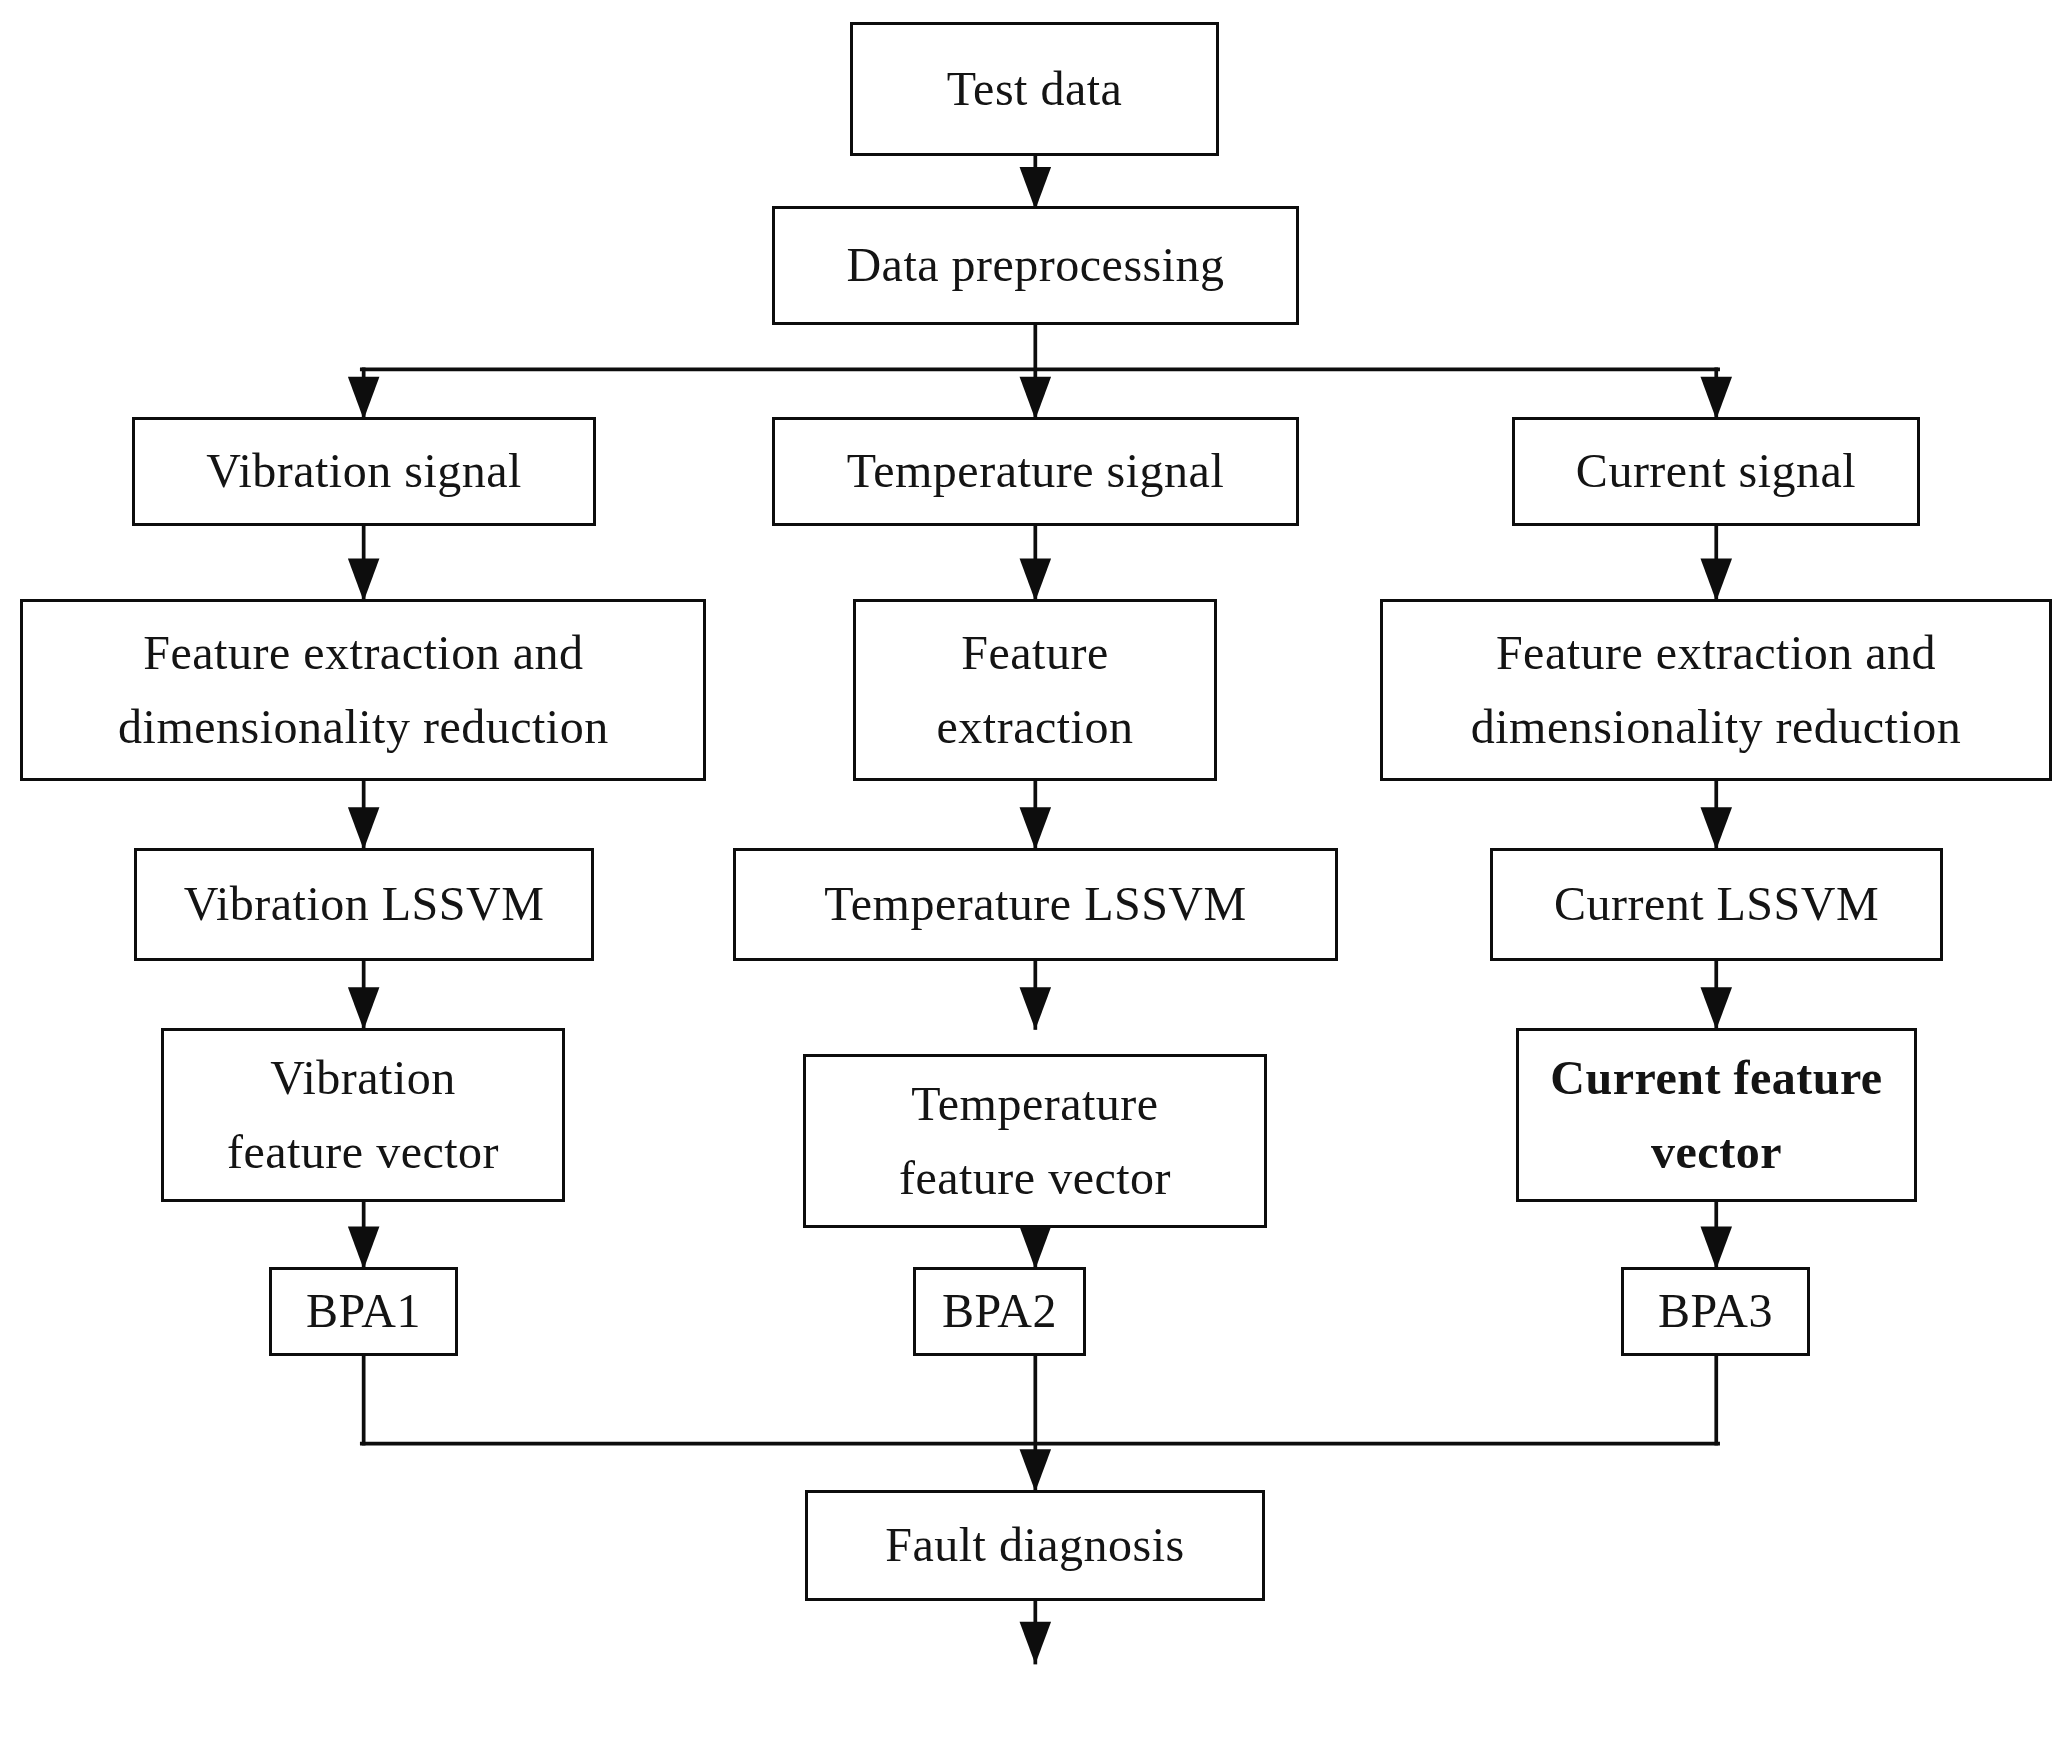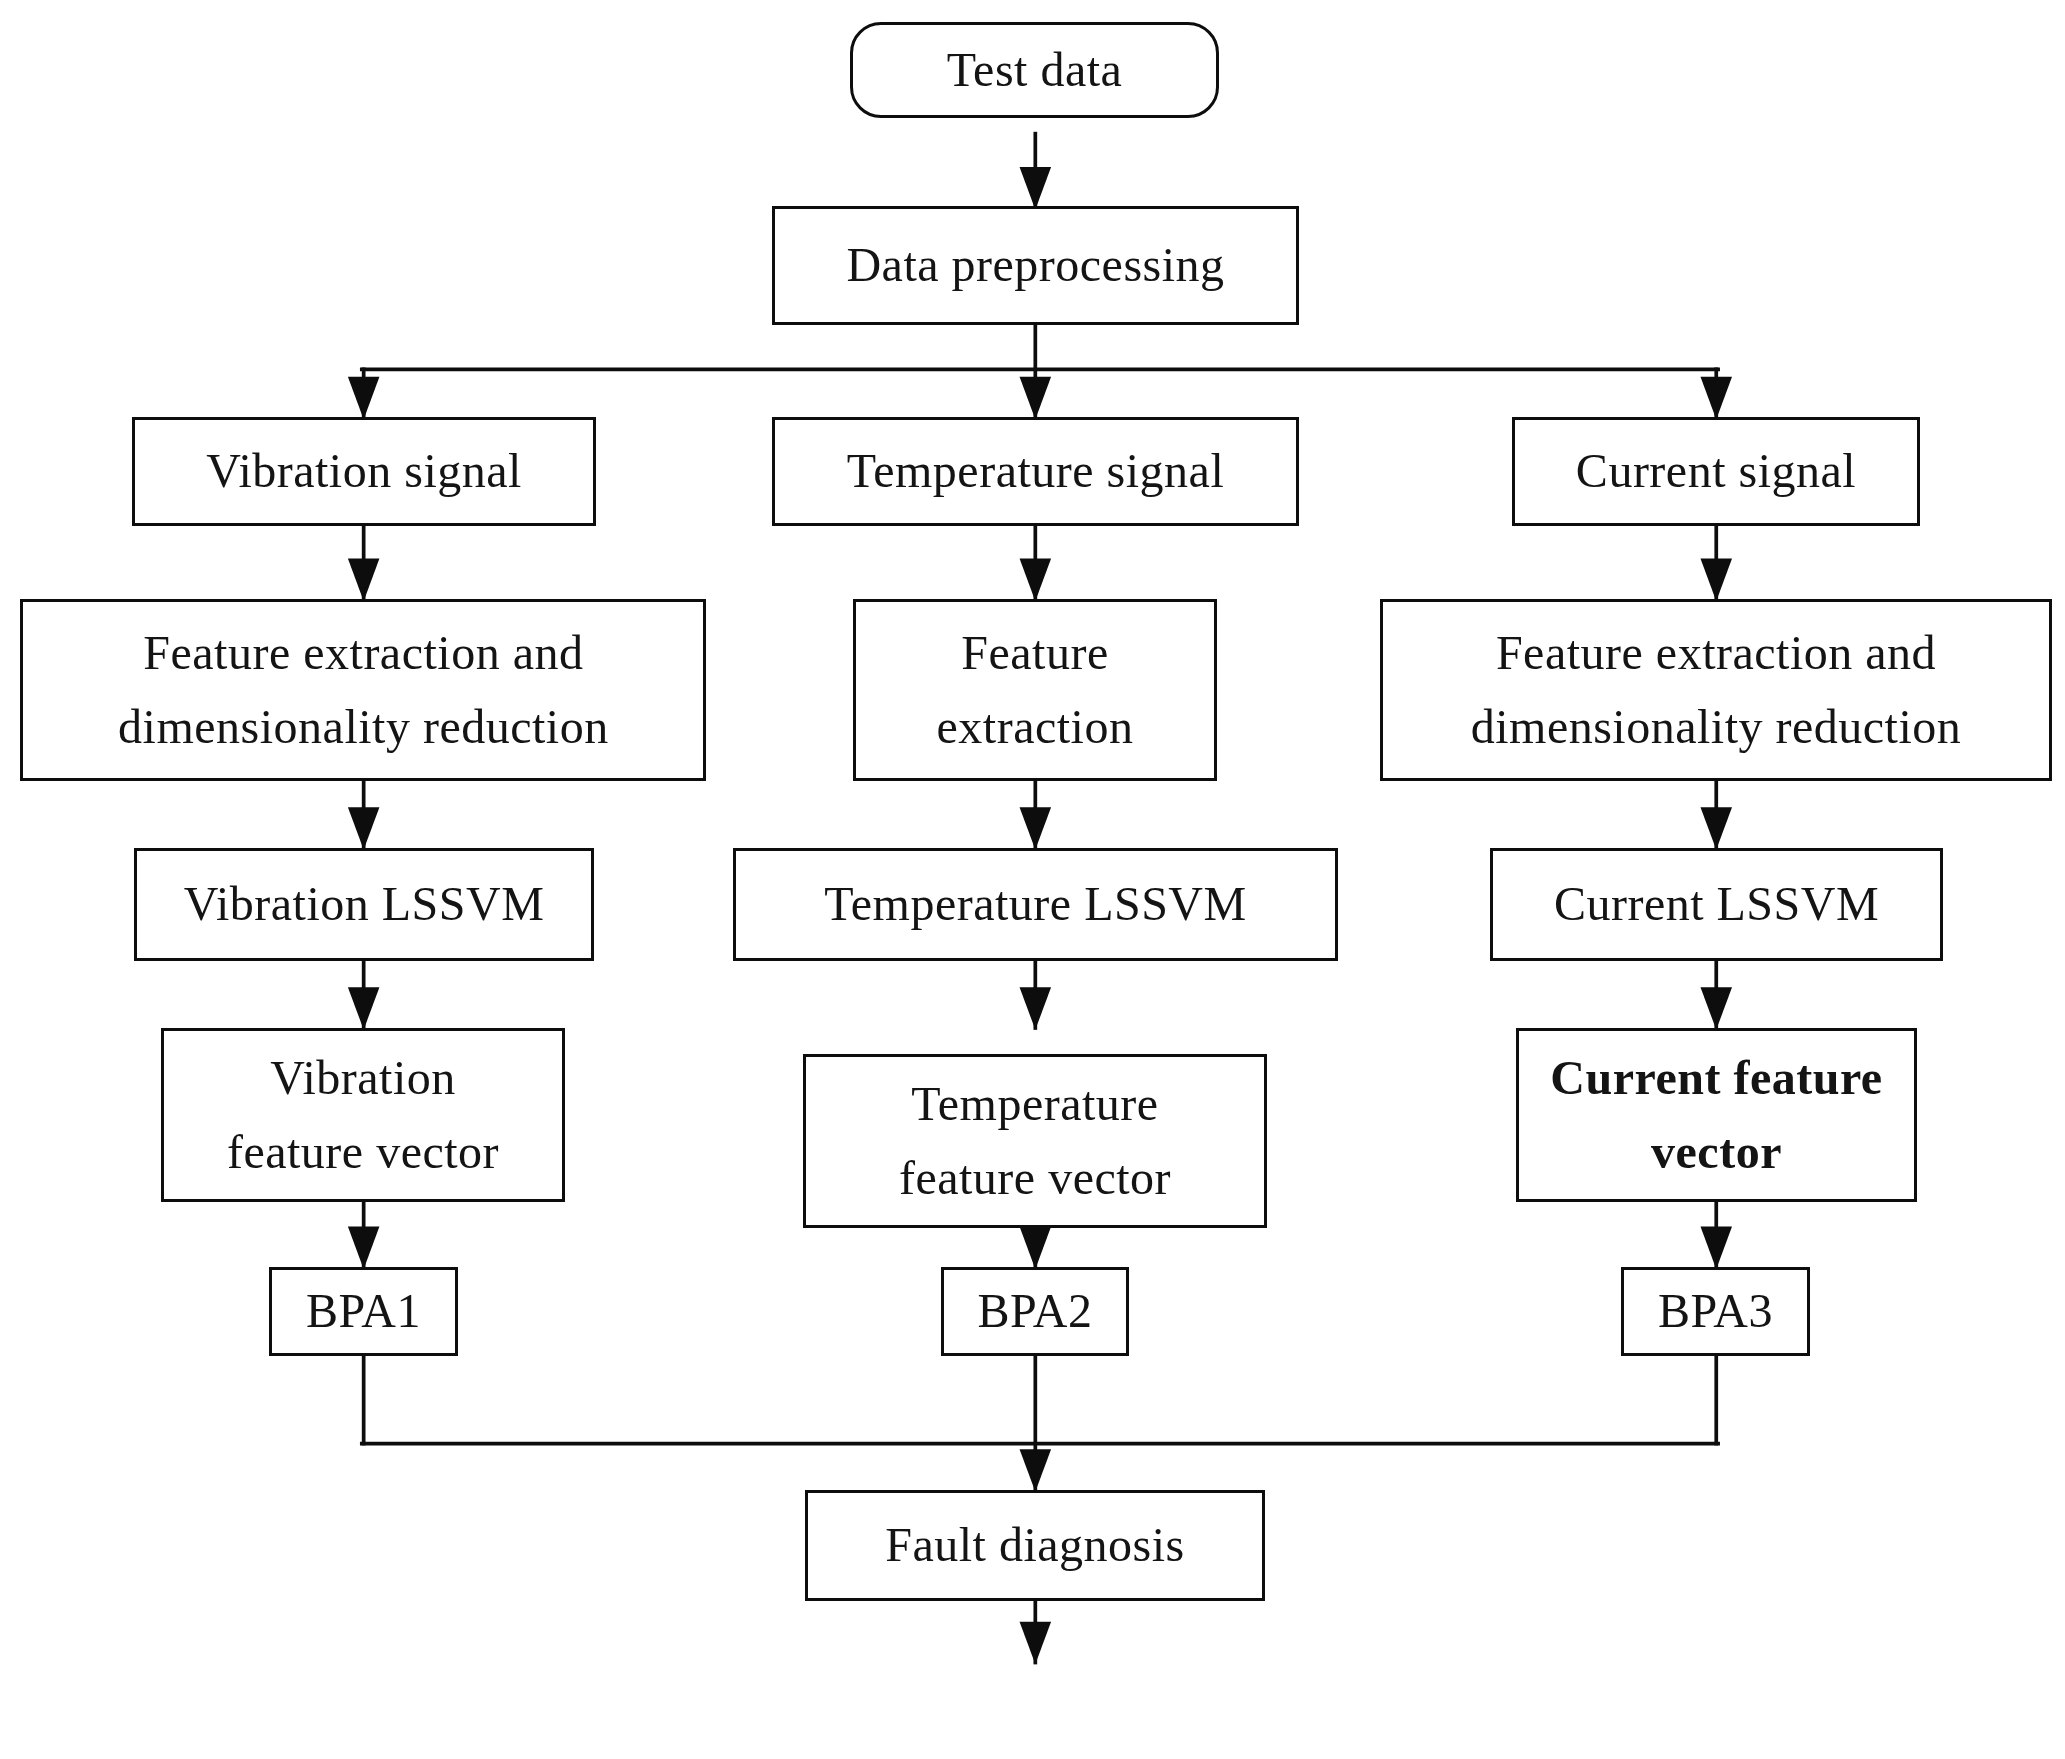--- a/index.html
+++ b/index.html
@@ -98,21 +98,21 @@
     <line x1="392" y1="1462" x2="392" y2="1556"></line>
     <line x1="1850" y1="1462" x2="1850" y2="1556"></line>
     <line x1="390" y1="1556" x2="1852" y2="1556"></line>
     <line x1="1116" y1="1462" x2="1116" y2="1606"></line>
     <polygon points="1116,1608 1099,1562 1133,1562"></polygon>
 
     <line x1="1116" y1="1726" x2="1116" y2="1792"></line>
     <polygon points="1116,1794 1099,1748 1133,1748"></polygon>
   </svg>
 
-  <div class="node" style="left:850px; top:22px; width:369px; height:96px;border-radius:31px;">Test data</div>
+  <div class="node" style="left:850px; top:22px; width:369px; height:134px;">Test data</div>
 
   <div class="node" style="left:772px; top:206px; width:527px; height:119px;">Data preprocessing</div>
 
   <div class="node" style="left:132px; top:417px; width:464px; height:109px;">Vibration signal</div>
 
   <div class="node" style="left:772px; top:417px; width:527px; height:109px;">Temperature signal</div>
 
   <div class="node" style="left:1512px; top:417px; width:408px; height:109px;">Current signal</div>
 
   <div class="node" style="left:20.4px; top:599px; width:686px; height:182px;">Feature extraction and
@@ -134,21 +134,21 @@
 feature vector</div>
 
   <div class="node" style="left:803px; top:1028px; width:464px; height:174px;margin-top:26px;">Temperature
 feature vector</div>
 
   <div class="node" style="left:1516px; top:1028px; width:401px; height:174px;font-weight:bold;">Current feature
 vector</div>
 
   <div class="node" style="left:269px; top:1267px; width:189px; height:89px;">BPA1</div>
 
-  <div class="node" style="left:941px; top:1267px; width:188px; height:89px;text-align:center;">BPA2</div>
+  <div class="node" style="left:913px; top:1267px; width:173px; height:89px;text-align:center;">BPA2</div>
 
   <div class="node" style="left:1621px; top:1267px; width:189px; height:89px;">BPA3</div>
 
   <div class="node" style="left:805px; top:1490px; width:460px; height:111px;">Fault diagnosis</div>
 
 
 </div>
 
 
 </body></html>

